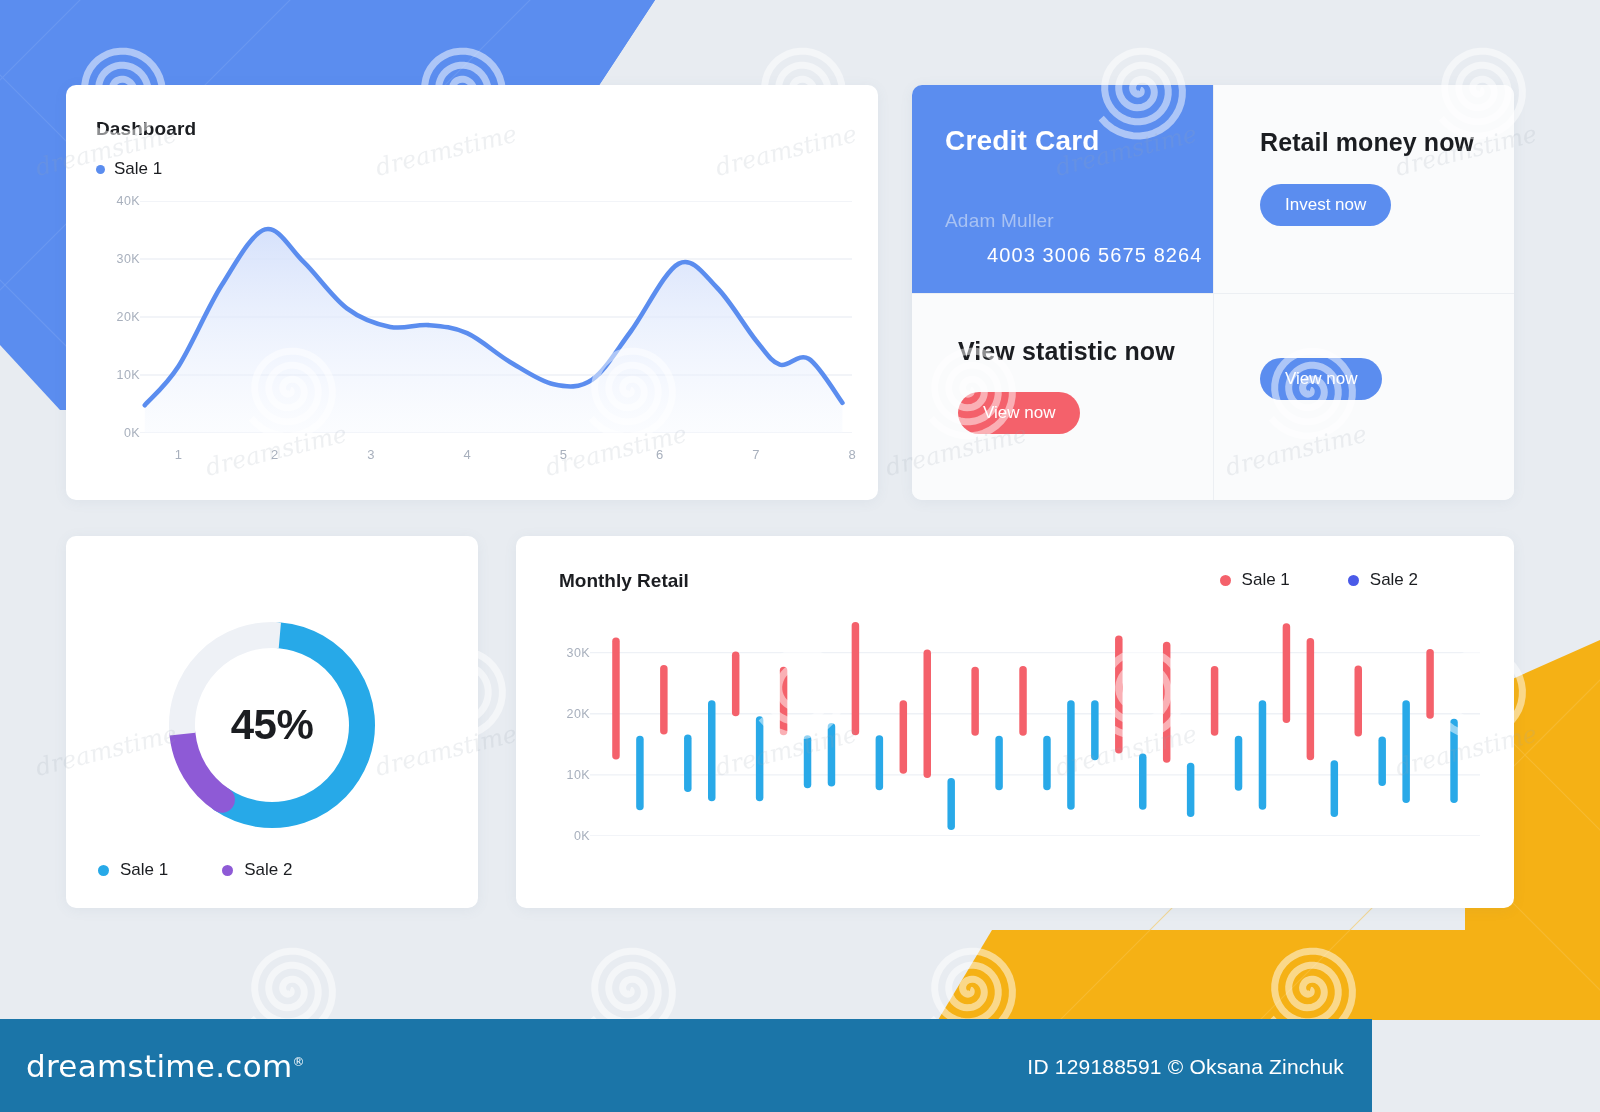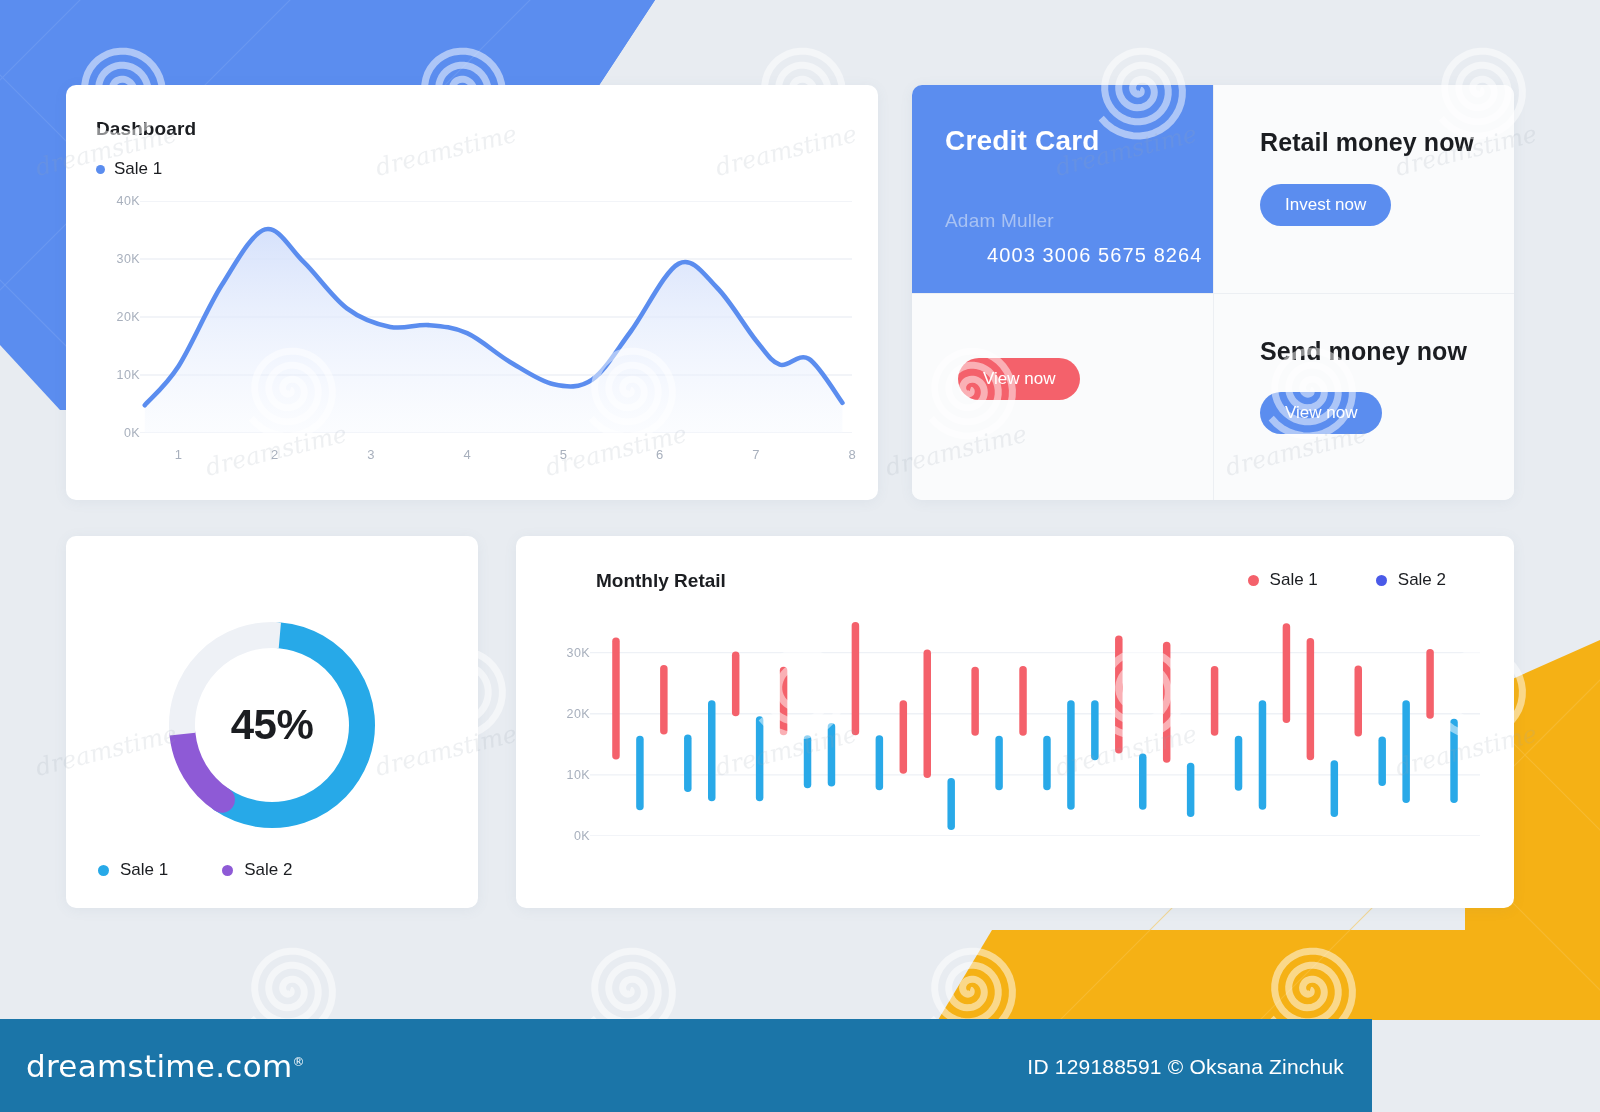--- a/index.html
+++ b/index.html
@@ -91,21 +91,21 @@
   }
   .donut-legend {
     position: absolute; left: 32px; bottom: 28px; display: flex; gap: 54px; align-items: center;
   }
   .lg-item { display: flex; align-items: center; gap: 11px; }
   .lg-item .dot { width: 11px; height: 11px; border-radius: 50%; }
   .lg-item .lbl { font-size: 17px; color: #1b1d21; font-weight: 500; }
 
   
   #bars-card { left: 516px; top: 536px; width: 998px; height: 372px; }
-  .bars-head { position: absolute; left: 43px; right: 16px; top: 34px; height: 24px; margin-left: 37px; }
+  .bars-head { position: absolute; left: 43px; right: 44px; top: 34px; height: 24px; }
   .bars-title { font-size: 19px; font-weight: bold; color: #1b1d21; }
   .bars-legend { position: absolute; right: 52px; top: 0; display: flex; gap: 58px; }
 
   .bars-plot { position: absolute; left: 34px; top: 80px; width: 930px; height: 250px; }
   .bars-ylabels { position: absolute; left: 0; top: 0; width: 40px; height: 220px; }
   .bars-ylabels span {
     position: absolute; right: 0; font-size: 12.5px; color: #a8b0bd;
     letter-spacing: .4px; transform: translateY(-50%);
   }
 
@@ -208,25 +208,25 @@
       <div class="cc-holder">Adam Muller</div>
       <div class="cc-number">4003  3006  5675  8264</div>
     </div>
 
     <div class="quad q2">
       <div class="quad-title">Retail money now</div>
       <button class="pill blue">Invest now</button>
     </div>
 
     <div class="quad q3">
+      <div class="quad-title">View statistic now</div>
       <button class="pill red">View now</button>
     </div>
 
     <div class="quad q4">
-      <div class="quad-title">Send money now</div>
       <button class="pill blue">View now</button>
     </div>
   </section>
 
   <section class="card" id="donut-card">
     <div class="donut-wrap">
       <svg id="donut-svg" width="222" height="222" viewBox="0 0 222 222">
           <path d="M118.84,21.34 A90,90 0 1 1 60.93,185.79" fill="none" stroke="#27a9e8" stroke-width="26" stroke-linecap="round"></path>
           <path d="M60.93,185.79 A90,90 0 0 1 21.46,120.10" fill="none" stroke="#8e5ad6" stroke-width="26" stroke-linecap="round"></path>
           <path d="M21.46,120.10 A90,90 0 0 1 118.84,21.34" fill="none" stroke="#eef1f6" stroke-width="26" stroke-linecap="butt"></path>

